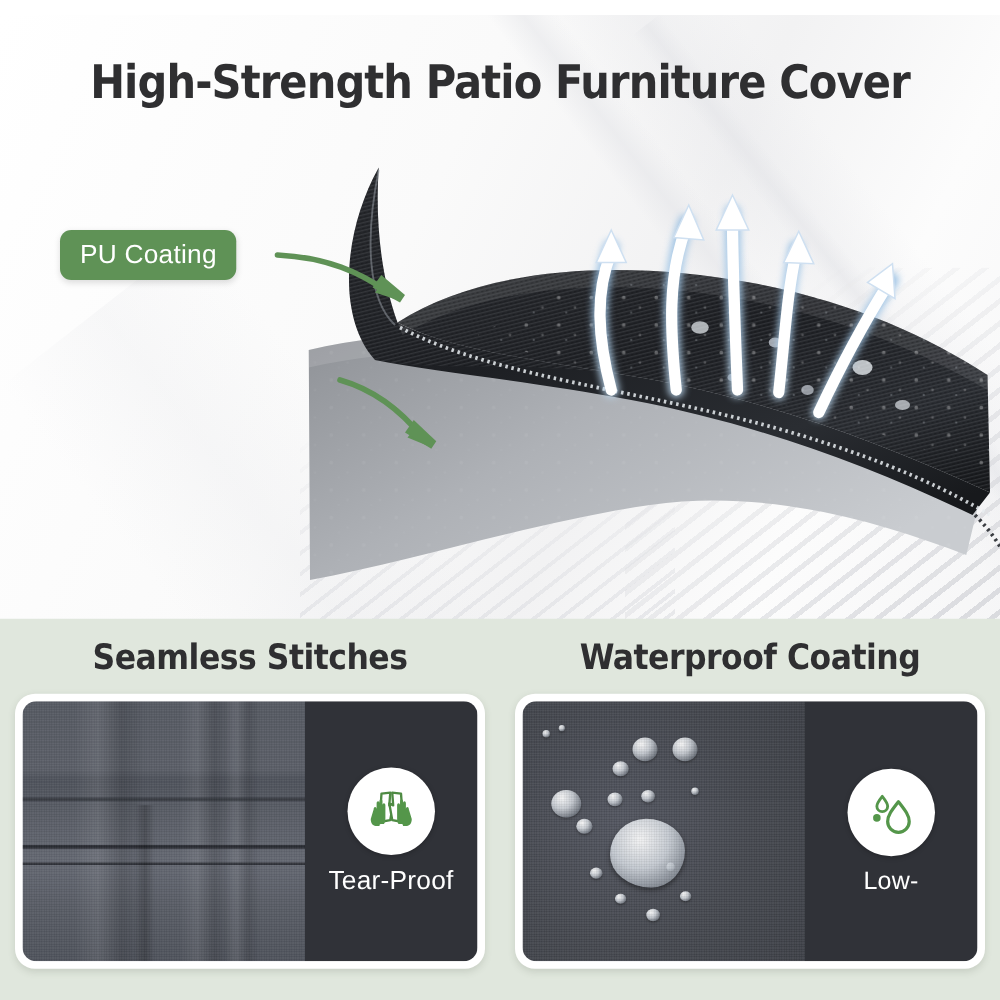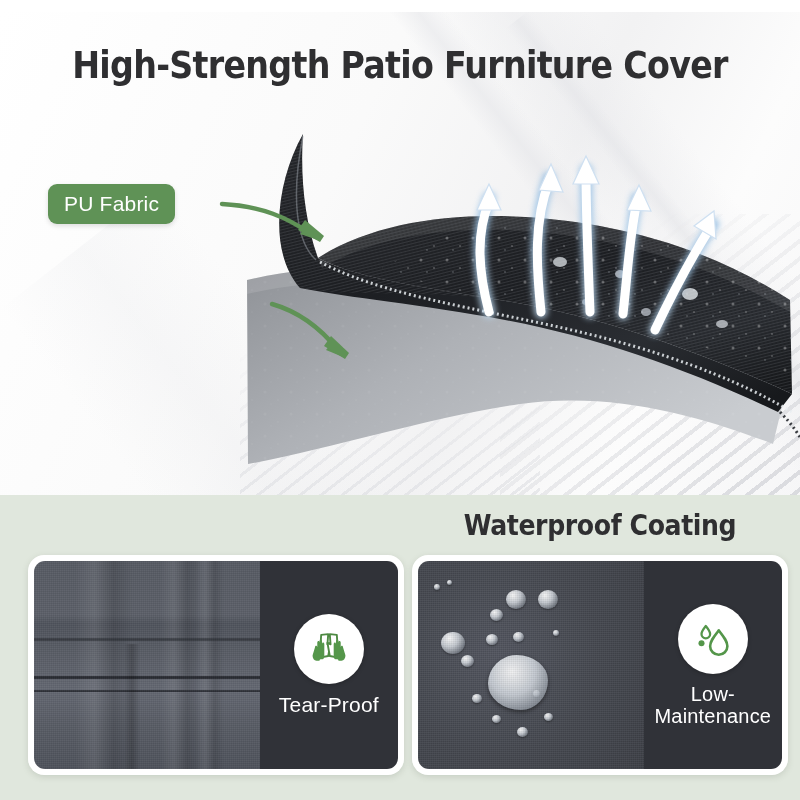--- a/index.html
+++ b/index.html
@@ -82,21 +82,21 @@
     font-stretch:condensed; letter-spacing:-0.4px; white-space:nowrap;
   }
   #head-left  { left:0; width:400px; text-align:center; }
   #head-right { left:400px; width:400px; text-align:center; }
 
   .card {
     position:absolute; top:60px; width:376px; height:220px;
     background:#ffffff; border-radius:16px; padding:6px;
     box-shadow:0 2px 6px rgba(90,100,85,.18);
   }
-  #card-left  { left:28px; }
+  #card-left  { left:12px; }
   #card-right { left:412px; }
   .card-inner {
     position:relative; width:100%; height:100%; border-radius:11px; overflow:hidden;
     display:flex;
   }
   .photo { position:relative; height:100%; overflow:hidden; }
   .side  { position:relative; height:100%; display:flex; flex-direction:column;
            align-items:center; justify-content:center; }
 
   
@@ -307,26 +307,27 @@
       </g>
       <g fill="#5f9256">
         <path d="M318,228 L300,222 L308,212 Z"></path>
         <path d="M343,345 L326,338 L334,328 Z"></path>
         <path d="M320,230 L298,218 L305,208 L324,224 Z"></path>
         <path d="M345,347 L324,334 L331,324 L349,341 Z"></path>
       </g>
     </svg>
 
     <div class="pill" id="pill-pu">
-      <span>PU Fabric</span>
+      <span>PU Coating</span>
     </div>
   </section>
 
   <section id="bottom">
 
+    <h2 class="col-head" id="head-left">Seamless Stitches</h2>
     <h2 class="col-head" id="head-right">Waterproof Coating</h2>
 
     <div class="card" id="card-left">
       <div class="card-inner">
         <div class="photo" id="photo-stitch">
           <div class="fold" style="left:18%; top:0; width:26%; height:100%;"></div>
           <div class="fold" style="left:56%; top:0; width:18%; height:100%;"></div>
           <div class="fold" style="left:72%; top:0; width:12%; height:100%;"></div>
           <div class="stitch-line" style="top:37%; height:3px; opacity:.55;"></div>
           <div class="stitch-line" style="top:55.5%; height:2.5px;"></div>
@@ -375,19 +376,18 @@
         <div class="side sidebar-right">
           <div class="badge-circle">
             <svg width="46" height="46" viewBox="0 0 64 64" aria-hidden="true">
               <path d="M40,20 C47,29 52,35 52,42 a12,12 0 0 1 -24,0 c0,-7 5,-13 12,-22 Z" fill="none" stroke="#54964a" stroke-width="3.6" stroke-linejoin="round"></path>
               <path d="M22,14 C26,19 28,22 28,25 a6,6 0 0 1 -12,0 c0,-3 2,-6 6,-11 Z" fill="none" stroke="#54964a" stroke-width="3.2" stroke-linejoin="round"></path>
               <circle cx="16" cy="38" r="4.2" fill="#54964a"></circle>
             </svg>
           </div>
           <div class="badge-label two">
             <span>Low-</span><br>
-            <span>Maintenance</span>
           </div>
         </div>
       </div>
     </div>
   </section>
 </div>
 
 </body></html>

